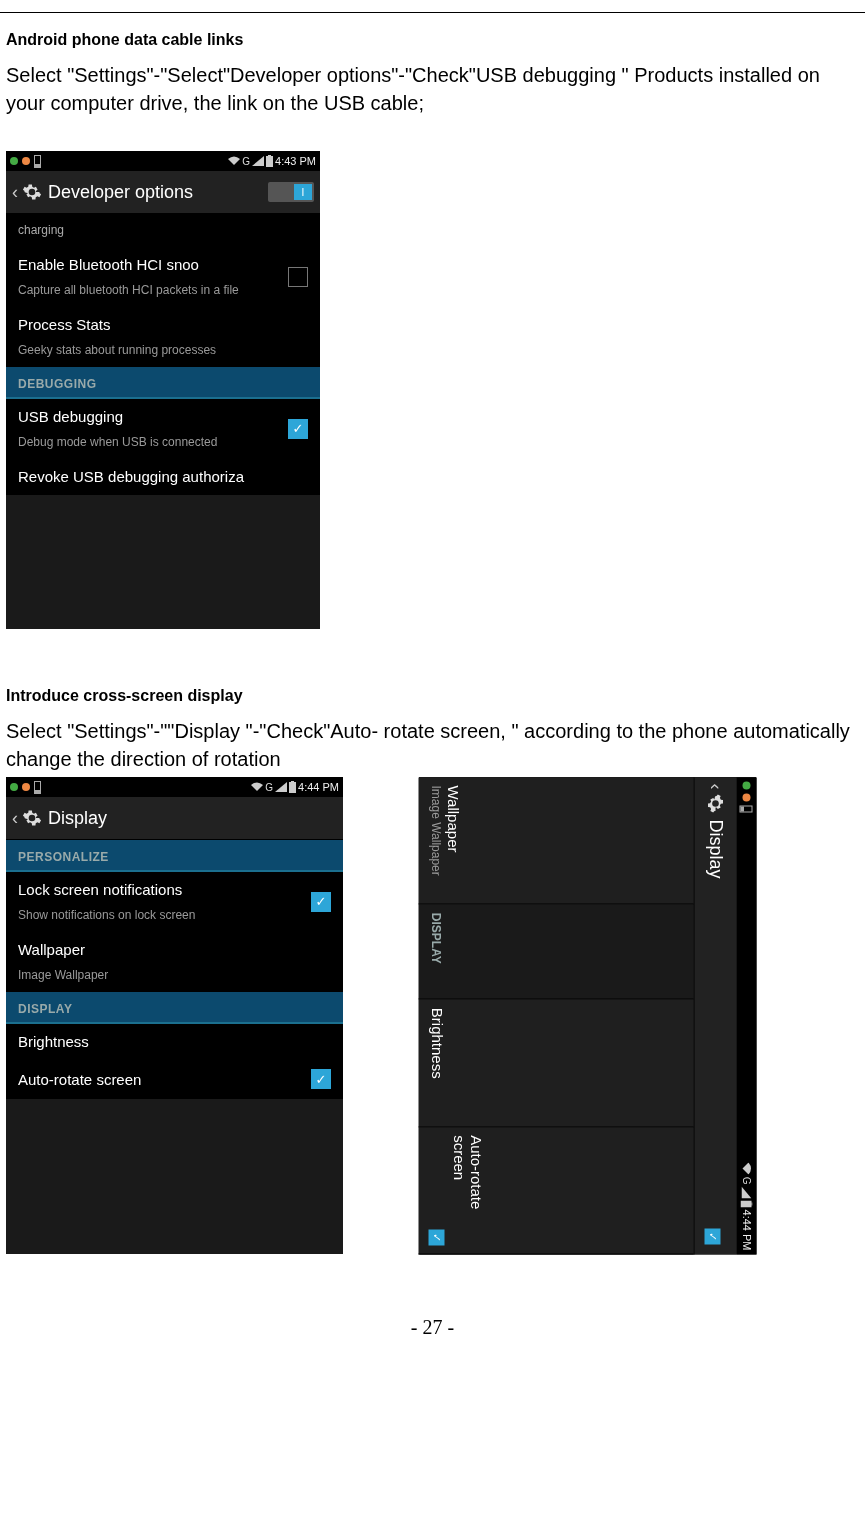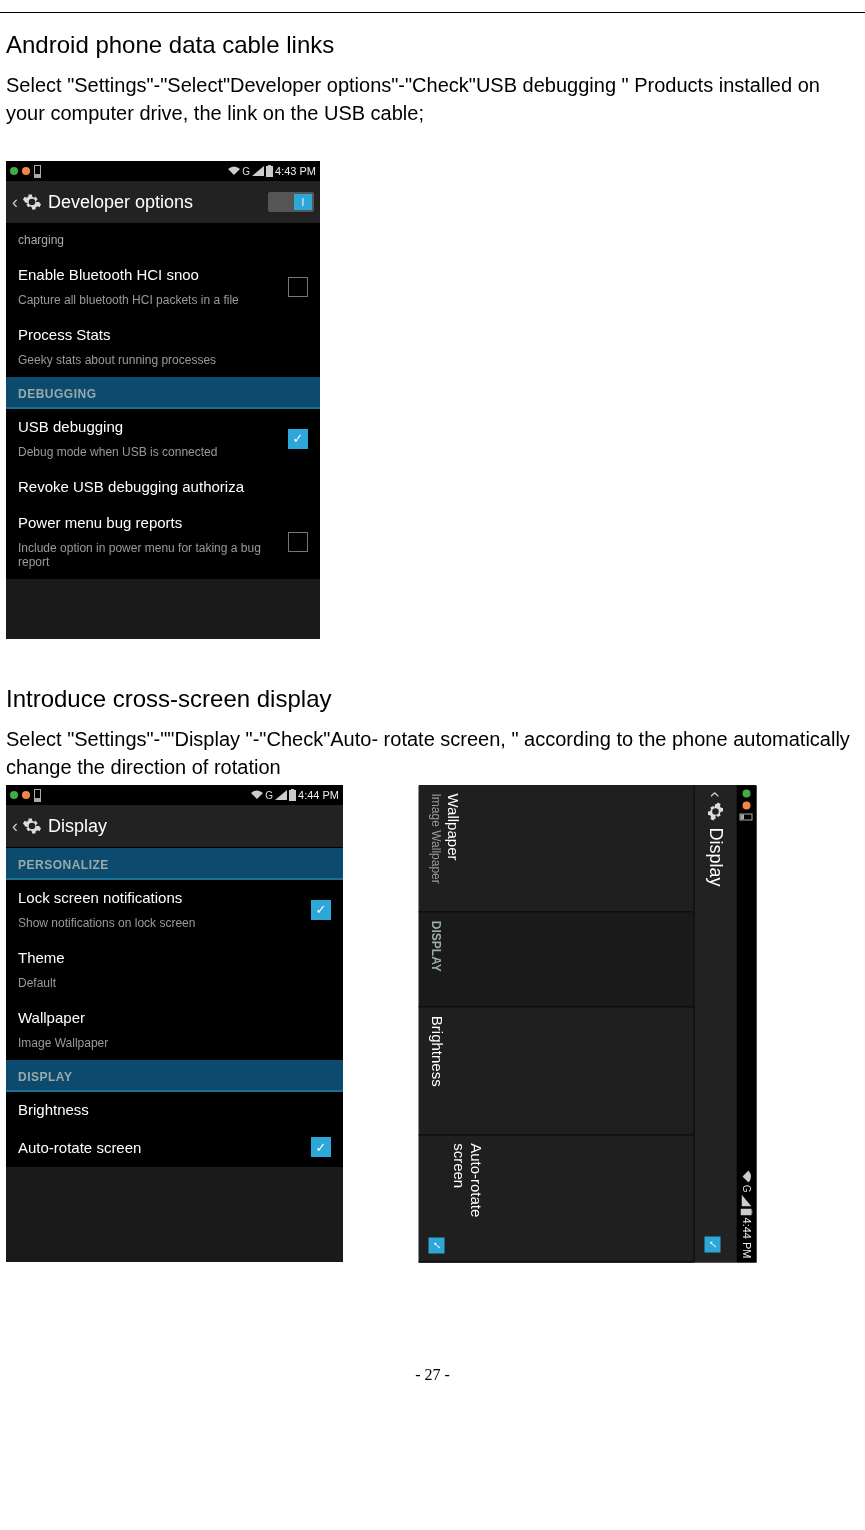--- a/index.html
+++ b/index.html
@@ -15,23 +15,23 @@
   }
   hr.top-rule {
     border: none;
     border-top: 1px solid #000;
     margin: 12px 0 18px 0;
   }
   .content {
     padding: 0 6px;
   }
   h2.sec-heading {
-    font-size: 24px;
-    font-weight: normal;
-    margin: 4px 0 12px 0;
+    font-size: 16px;
+    font-weight: bold;
+    margin: 16px 0 12px 0;
   }
   p.body-text {
     font-size: 20px;
     margin: 0 0 34px 0;
     line-height: 1.4;
   }
   .shot {
     display: inline-block;
     vertical-align: top;
     background: #1a1a1a;
@@ -137,22 +137,22 @@
     background:#1f1f1f;
   }
   .rot-cell .rt { color:#fff; font-size:15px; }
   .rot-cell .rs { color:#9a9a9a; font-size:12px; margin-top:2px;}
   .rot-cell.hdr { background:#1a1a1a; flex:0 0 78px; }
   .rot-cell.hdr .rt { color:#9aa; font-size:12px; font-weight:bold; }
   .rot-chk { width:16px;height:16px;background:#2da6d8;margin-left:auto;display:flex;align-items:center;justify-content:center;color:#fff;font-size:11px;margin-top:6px;}
   .page-num {
     text-align:center;
     font-family: "Times New Roman", serif;
-    font-size:16px;
-    margin-top: 104px;
+    font-size:20px;
+    margin-top: 62px;
   }
 </style>
 </head>
 <body>
 
 <div class="page">
   <hr class="top-rule">
   <div class="content">
 
     <h2 class="sec-heading">Android phone data cable links</h2>
@@ -218,27 +218,20 @@
               <div class="ttl">USB debugging</div>
               <div class="sub">Debug mode when USB is connected</div>
             </div>
             <div class="chk on"></div>
           </div>
           <div class="row">
             <div class="txts">
               <div class="ttl">Revoke USB debugging authoriza</div>
             </div>
           </div>
-          <div class="row">
-            <div class="txts">
-              <div class="ttl">Power menu bug reports</div>
-              <div class="sub">Include option in power menu for taking a bug report</div>
-            </div>
-            <div class="chk"></div>
-          </div>
         </div>
     </div>
 
     <h2 class="sec-heading">Introduce cross-screen display</h2>
     <p class="body-text" style="margin-bottom:4px;">Select "Settings"-""Display "-"Check"Auto- rotate screen, " according to the phone automatically change the direction of rotation</p>
 
     
     <div class="shot s2">
       <div class="status-bar">
         <div class="status-left">
@@ -271,26 +264,20 @@
         <span class="title-txt">Display</span>
       </div>
       <div id="shot2-rows">
           <div class="section-hdr">PERSONALIZE</div>
           <div class="row">
             <div class="txts">
               <div class="ttl">Lock screen notifications</div>
               <div class="sub">Show notifications on lock screen</div>
             </div>
             <div class="chk on"></div>
-          </div>
-          <div class="row">
-            <div class="txts">
-              <div class="ttl">Theme</div>
-              <div class="sub">Default</div>
-            </div>
           </div>
           <div class="row">
             <div class="txts">
               <div class="ttl">Wallpaper</div>
               <div class="sub">Image Wallpaper</div>
             </div>
           </div>
           <div class="section-hdr">DISPLAY</div>
           <div class="row">
             <div class="txts">

